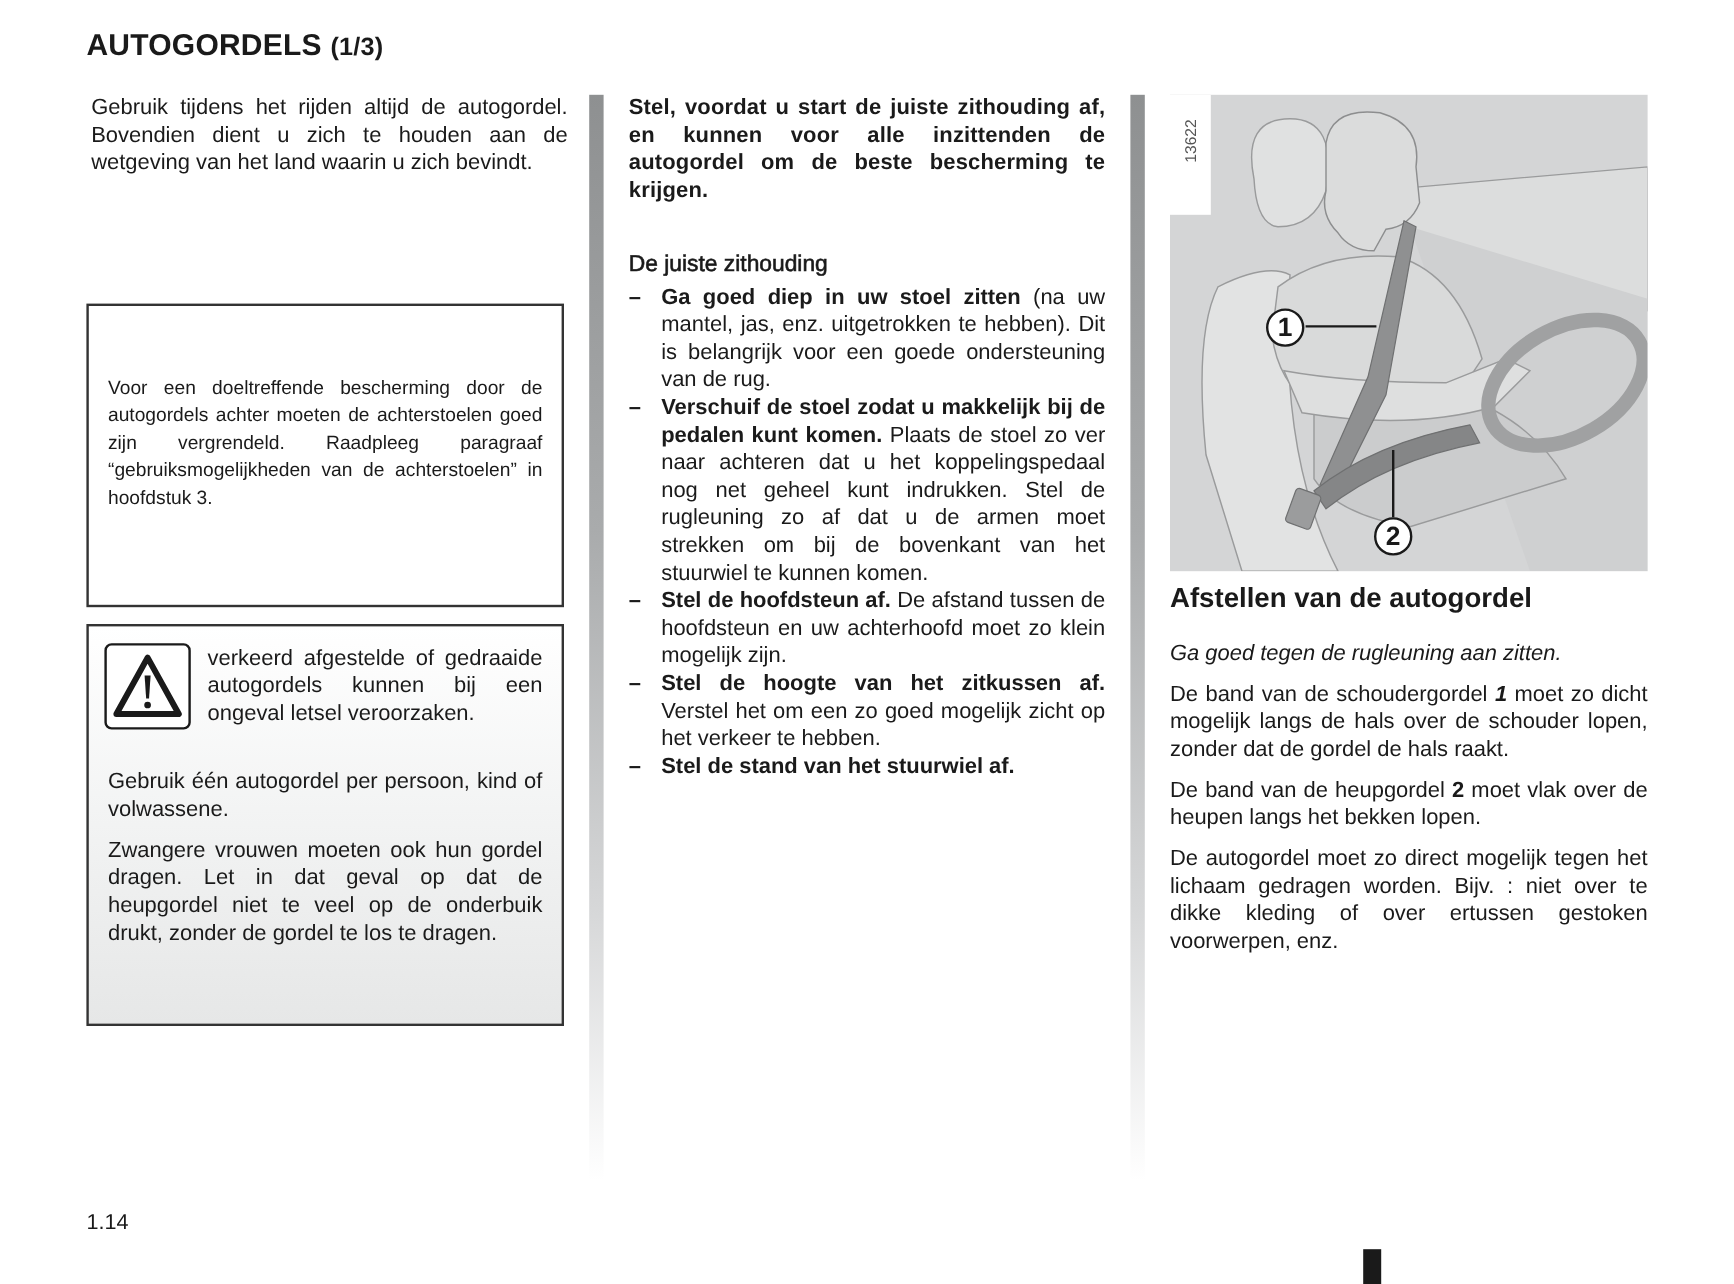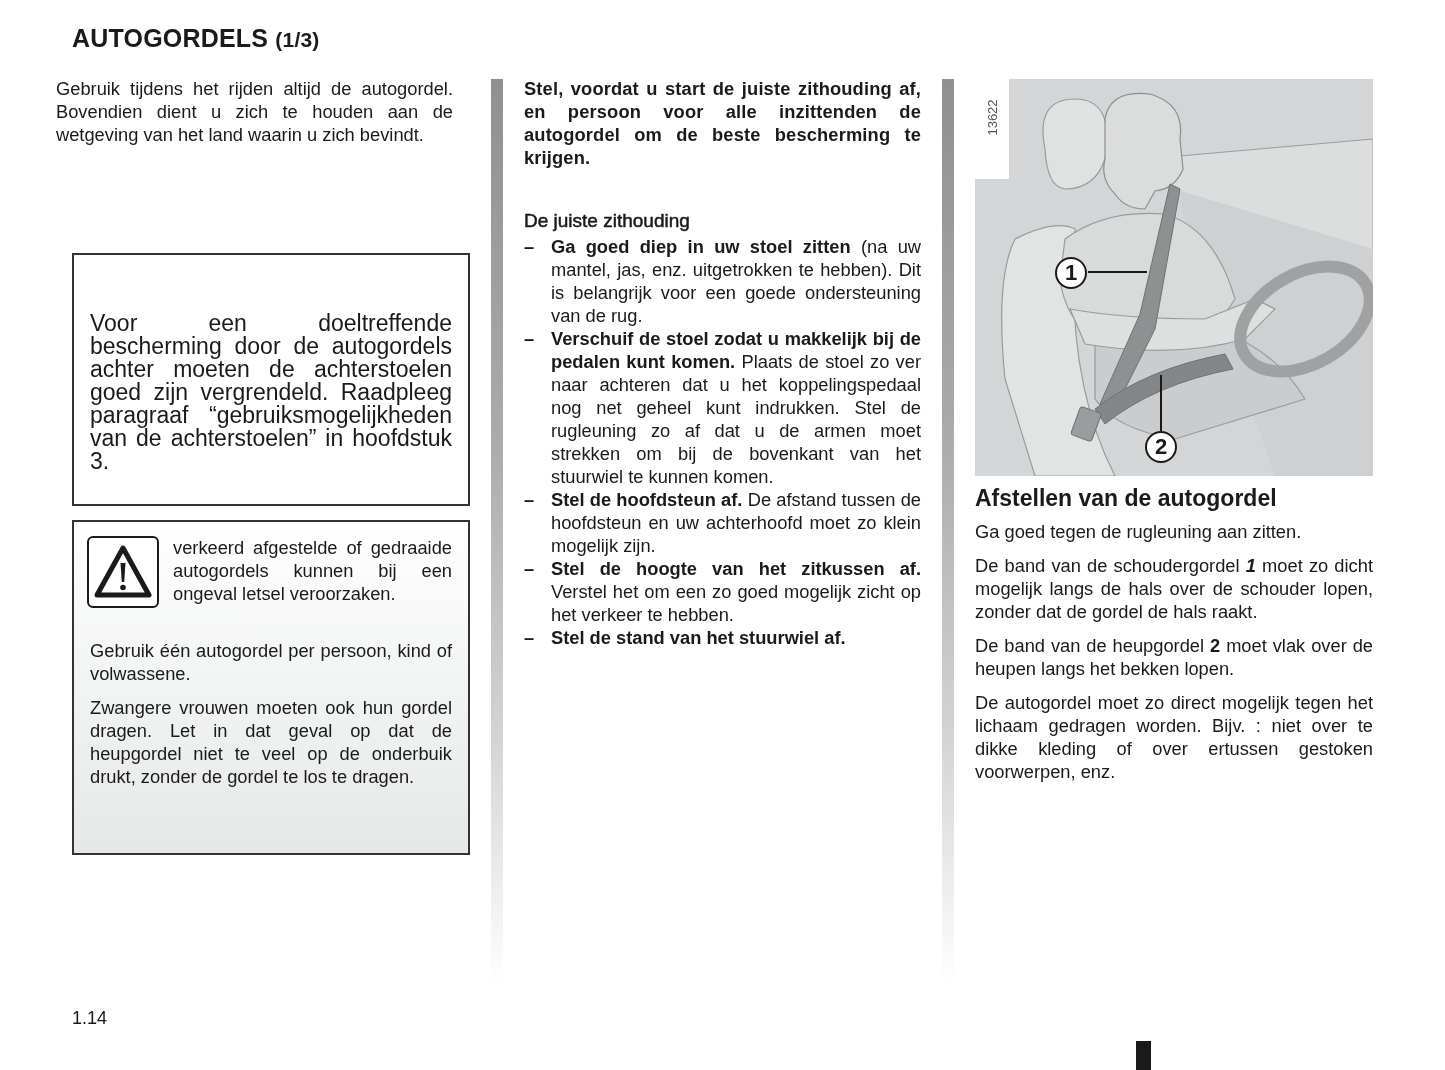--- a/index.html
+++ b/index.html
@@ -5,25 +5,25 @@
     * { box-sizing: border-box; margin: 0; padding: 0; }
     html, body { width: 1445px; height: 1070px; background: #ffffff; overflow: hidden; }
     body { position: relative; font-family: "Liberation Sans", sans-serif; color: #1a1a1a; }
 
     .page-title { position: absolute; left: 72px; top: 24px; font-size: 25px; font-weight: bold; letter-spacing: 0.2px; color: #1a1a1a; }
     .page-title .sub { font-size: 21px; }
 
     .col { position: absolute; font-size: 18.3px; line-height: 23px; }
     .col p { text-align: justify; }
 
-    .col1 { left: 56px; top: 77px; width: 397px; }
+    .col1 { left: 76px; top: 77px; width: 397px; }
 
     .box { position: absolute; border: 2px solid #333333; }
     .box-info { left: 72px; top: 253px; width: 398px; height: 253px; padding: 57px 16px 0 16px; }
-    .box-info p { text-align: justify; font-size: 23px; line-height: 23px; }
+    .box-info p { text-align: justify; font-size: 16px; line-height: 23px; }
 
     .box-warn { left: 72px; top: 520px; width: 398px; height: 335px; padding: 14px 16px 0 16px;
       background: linear-gradient(to bottom, #ffffff 0%, #f2f3f3 50%, #e6e7e7 100%); }
     .box-warn p { text-align: justify; font-size: 18.3px; line-height: 23px; }
     .warn-top { position: relative; min-height: 92px; }
     .warn-icon { position: absolute; left: -3px; top: 0; width: 72px; height: 72px; border: 2.5px solid #1a1a1a; border-radius: 6px; background: #fff; display: flex; align-items: center; justify-content: center; }
     .warn-top p { margin-left: 83px; }
     .warn-p { margin-top: 11px; }
 
     .sep { position: absolute; top: 79px; width: 12px; height: 905px;
@@ -44,21 +44,21 @@
     .fig-strip { position: absolute; left: 0; top: 0; width: 34px; height: 100px; background: #ffffff; }
     .fig-num { position: absolute; left: 0px; top: 8px; width: 34px; height: 60px; display: flex; align-items: center; justify-content: center; }
     .fig-num span { display: inline-block; transform: rotate(-90deg); font-size: 13px; color: #555; white-space: nowrap; }
     .fig-svg { position: absolute; left: 0; top: 0; }
     .callout { position: absolute; width: 32px; height: 32px; border-radius: 50%; border: 2px solid #1a1a1a; background: #ffffff; font-weight: bold; font-size: 22px; line-height: 28px; text-align: center; }
     .callout-1 { left: 80px; top: 178px; }
     .callout-2 { left: 170px; top: 352px; }
 
     .col3 .h3 { font-size: 23px; font-weight: bold; margin-top: 8px; line-height: 28px; }
     .col3 p { margin-top: 11px; }
-    .col3 p.first { margin-top: 8px; }
+    .col3 p.first { margin-top: 20px; font-style: italic; }
     .col3 p b { font-weight: bold; }
     .col3 p b.it { font-style: italic; }
 
     .page-number { position: absolute; left: 72px; top: 1008px; font-size: 18px; color: #1a1a1a; text-align: right; }
     .edge-marker { position: absolute; left: 1136px; top: 1041px; width: 15px; height: 29px; background: #1a1a1a; }
   </style>
 </head>
 <body>
 
 <h1 class="page-title">
@@ -86,21 +86,21 @@
     <p>verkeerd afgestelde of gedraaide autogordels kunnen bij een ongeval letsel veroorzaken.</p>
   </div>
   <p class="warn-p">Gebruik één autogordel per persoon, kind of volwassene.</p>
   <p class="warn-p">Zwangere vrouwen moeten ook hun gordel dragen. Let in dat geval op dat de heupgordel niet te veel op de onderbuik drukt, zonder de gordel te los te dragen.</p>
 </div>
 
 <div class="sep sep1"></div>
 <div class="sep sep2"></div>
 
 <div class="col col2">
-  <p class="intro">Stel, voordat u start de juiste zithouding af, en persoon voor alle inzittenden de autogordel om de beste bescherming te krijgen.</p>
+  <p class="intro">Stel, voordat u start de juiste zithouding af, en kunnen voor alle inzittenden de autogordel om de beste bescherming te krijgen.</p>
   <h2 class="h2">De juiste zithouding</h2>
   <ul class="list">
     <li><span class="dash">–</span><b>Ga goed diep in uw stoel zitten</b><span> (na uw mantel, jas, enz. uitgetrokken te hebben). Dit is belangrijk voor een goede ondersteuning van de rug.</span></li>
     <li><span class="dash">–</span><b>Verschuif de stoel zodat u makkelijk bij de pedalen kunt komen.</b><span> Plaats de stoel zo ver naar achteren dat u het koppelingspedaal nog net geheel kunt indrukken. Stel de rugleuning zo af dat u de armen moet strekken om bij de bovenkant van het stuurwiel te kunnen komen.</span></li>
     <li><span class="dash">–</span><b>Stel de hoofdsteun af.</b><span> De afstand tussen de hoofdsteun en uw achterhoofd moet zo klein mogelijk zijn.</span></li>
     <li><span class="dash">–</span><b>Stel de hoogte van het zitkussen af.</b><span> Verstel het om een zo goed mogelijk zicht op het verkeer te hebben.</span></li>
     <li><span class="dash">–</span><b>Stel de stand van het stuurwiel af.</b><span></span></li>
   </ul>
 </div>
 

